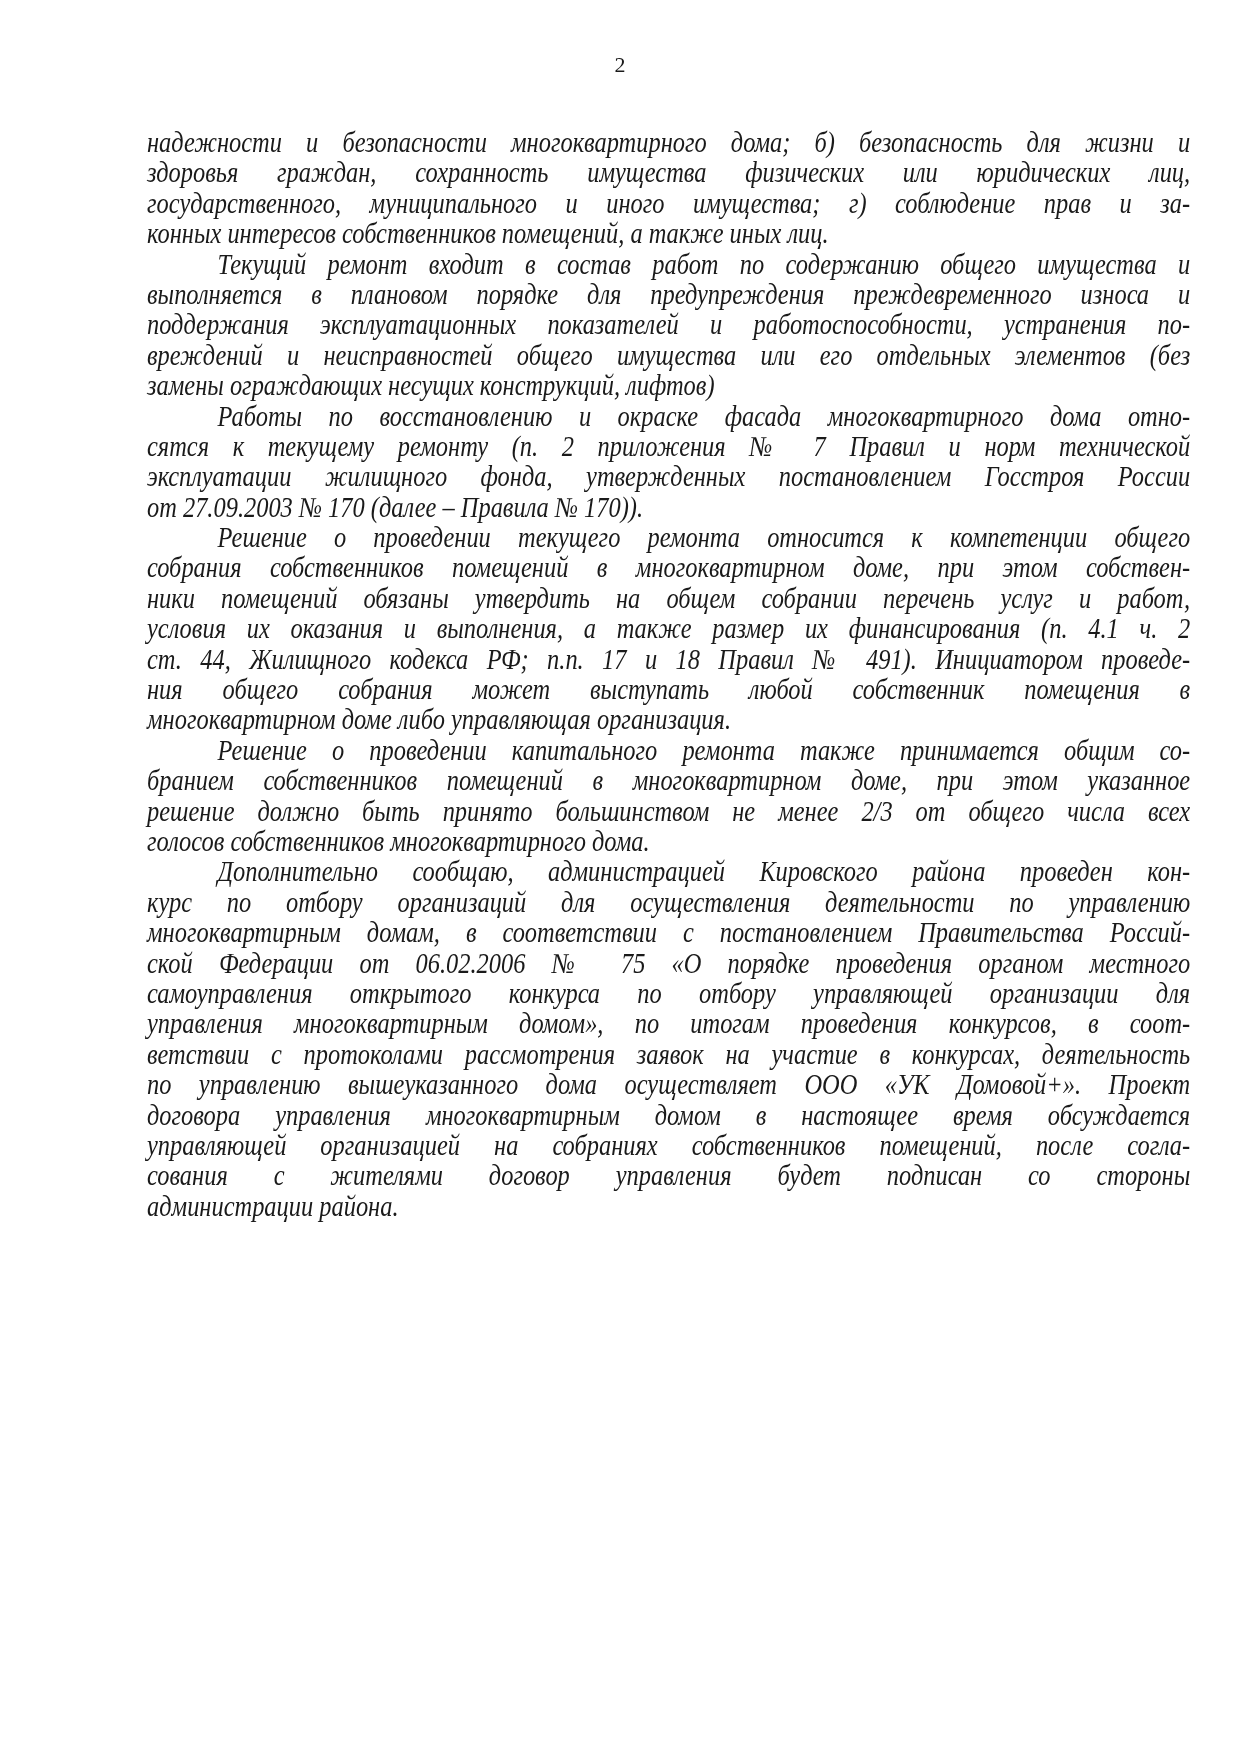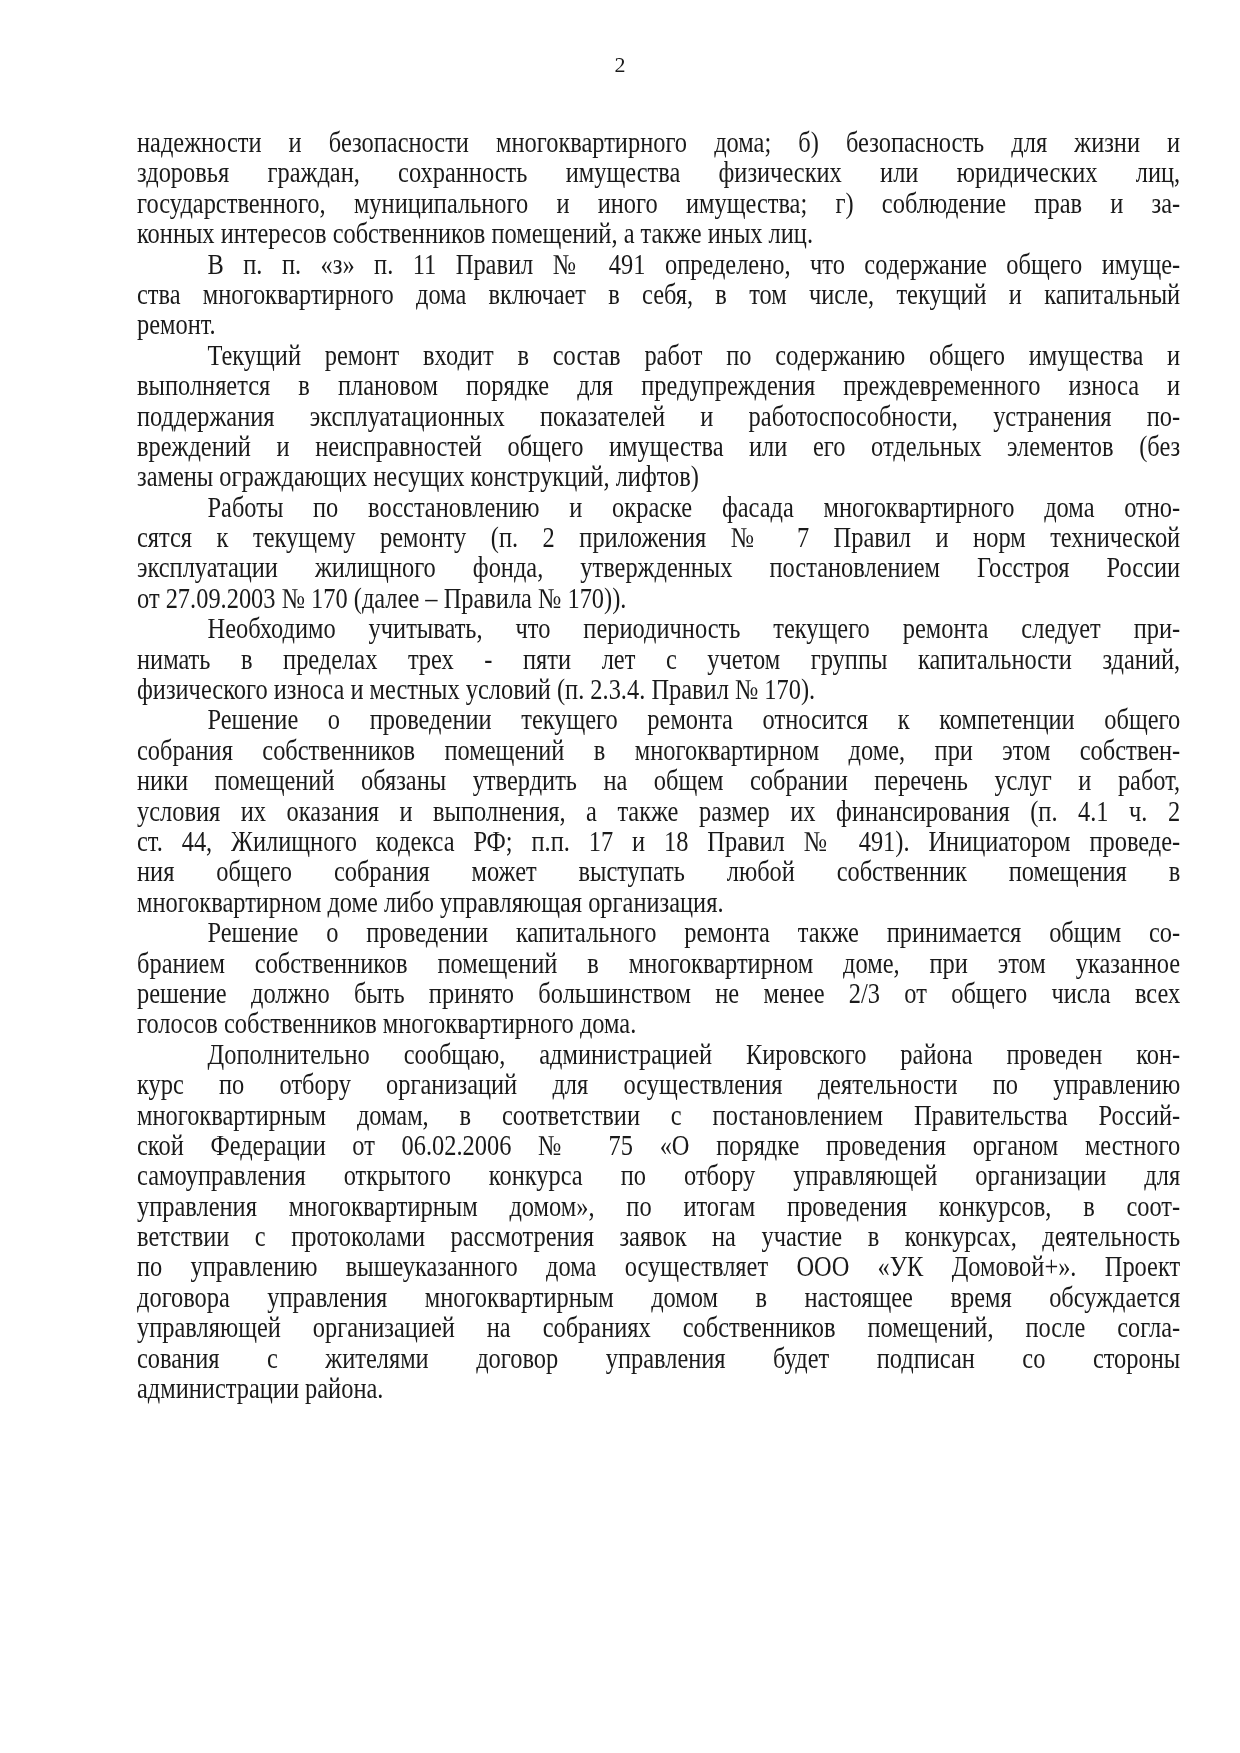--- a/index.html
+++ b/index.html
@@ -20,22 +20,23 @@
     top: 52px;
     left: 0;
     width: 1240px;
     text-align: center;
     font-size: 22px;
     line-height: 26px;
   }
   .body-text {
     position: absolute;
     top: 128px;
-    left: 137px;
+    left: 147px;
     width: 1043px;
+    font-style: italic;
   }
   .line {
     display: block;
     font-size: 28.4px;
     line-height: 30.4px;
     height: 30.4px;
     white-space: nowrap;
     text-align: justify;
     text-align-last: justify;
     transform: scaleX(0.86);
@@ -55,41 +56,31 @@
 <div class="page-number">2</div>
 
 <div class="body-text" id="body-text">
     <div class="paragraph">
       <span class="line">надежности и безопасности многоквартирного дома; б) безопасность для жизни и</span>
       <span class="line">здоровья граждан, сохранность имущества физических или юридических лиц,</span>
       <span class="line">государственного, муниципального и иного имущества; г) соблюдение прав и за-</span>
       <span class="line last">конных интересов собственников помещений, а также иных лиц.</span>
     </div>
     <div class="paragraph">
-      <span class="line indent">В п. п. «з» п. 11 Правил № 491 определено, что содержание общего имуще-</span>
-      <span class="line">ства многоквартирного дома включает в себя, в том числе, текущий и капитальный</span>
-      <span class="line last">ремонт.</span>
-    </div>
-    <div class="paragraph">
       <span class="line indent">Текущий ремонт входит в состав работ по содержанию общего имущества и</span>
       <span class="line">выполняется в плановом порядке для предупреждения преждевременного износа и</span>
       <span class="line">поддержания эксплуатационных показателей и работоспособности, устранения по-</span>
       <span class="line">вреждений и неисправностей общего имущества или его отдельных элементов (без</span>
       <span class="line last">замены ограждающих несущих конструкций, лифтов)</span>
     </div>
     <div class="paragraph">
       <span class="line indent">Работы по восстановлению и окраске фасада многоквартирного дома отно-</span>
       <span class="line">сятся к текущему ремонту (п. 2 приложения № 7 Правил и норм технической</span>
       <span class="line">эксплуатации жилищного фонда, утвержденных постановлением Госстроя России</span>
       <span class="line last">от 27.09.2003 № 170 (далее – Правила № 170)).</span>
-    </div>
-    <div class="paragraph">
-      <span class="line indent">Необходимо учитывать, что периодичность текущего ремонта следует при-</span>
-      <span class="line">нимать в пределах трех - пяти лет с учетом группы капитальности зданий,</span>
-      <span class="line last">физического износа и местных условий (п. 2.3.4. Правил № 170).</span>
     </div>
     <div class="paragraph">
       <span class="line indent">Решение о проведении текущего ремонта относится к компетенции общего</span>
       <span class="line">собрания собственников помещений в многоквартирном доме, при этом собствен-</span>
       <span class="line">ники помещений обязаны утвердить на общем собрании перечень услуг и работ,</span>
       <span class="line">условия их оказания и выполнения, а также размер их финансирования   (п. 4.1 ч. 2</span>
       <span class="line">ст. 44, Жилищного кодекса РФ; п.п. 17 и 18 Правил № 491). Инициатором проведе-</span>
       <span class="line">ния общего собрания может выступать любой собственник помещения в</span>
       <span class="line last">многоквартирном доме либо управляющая организация.</span>
     </div>

